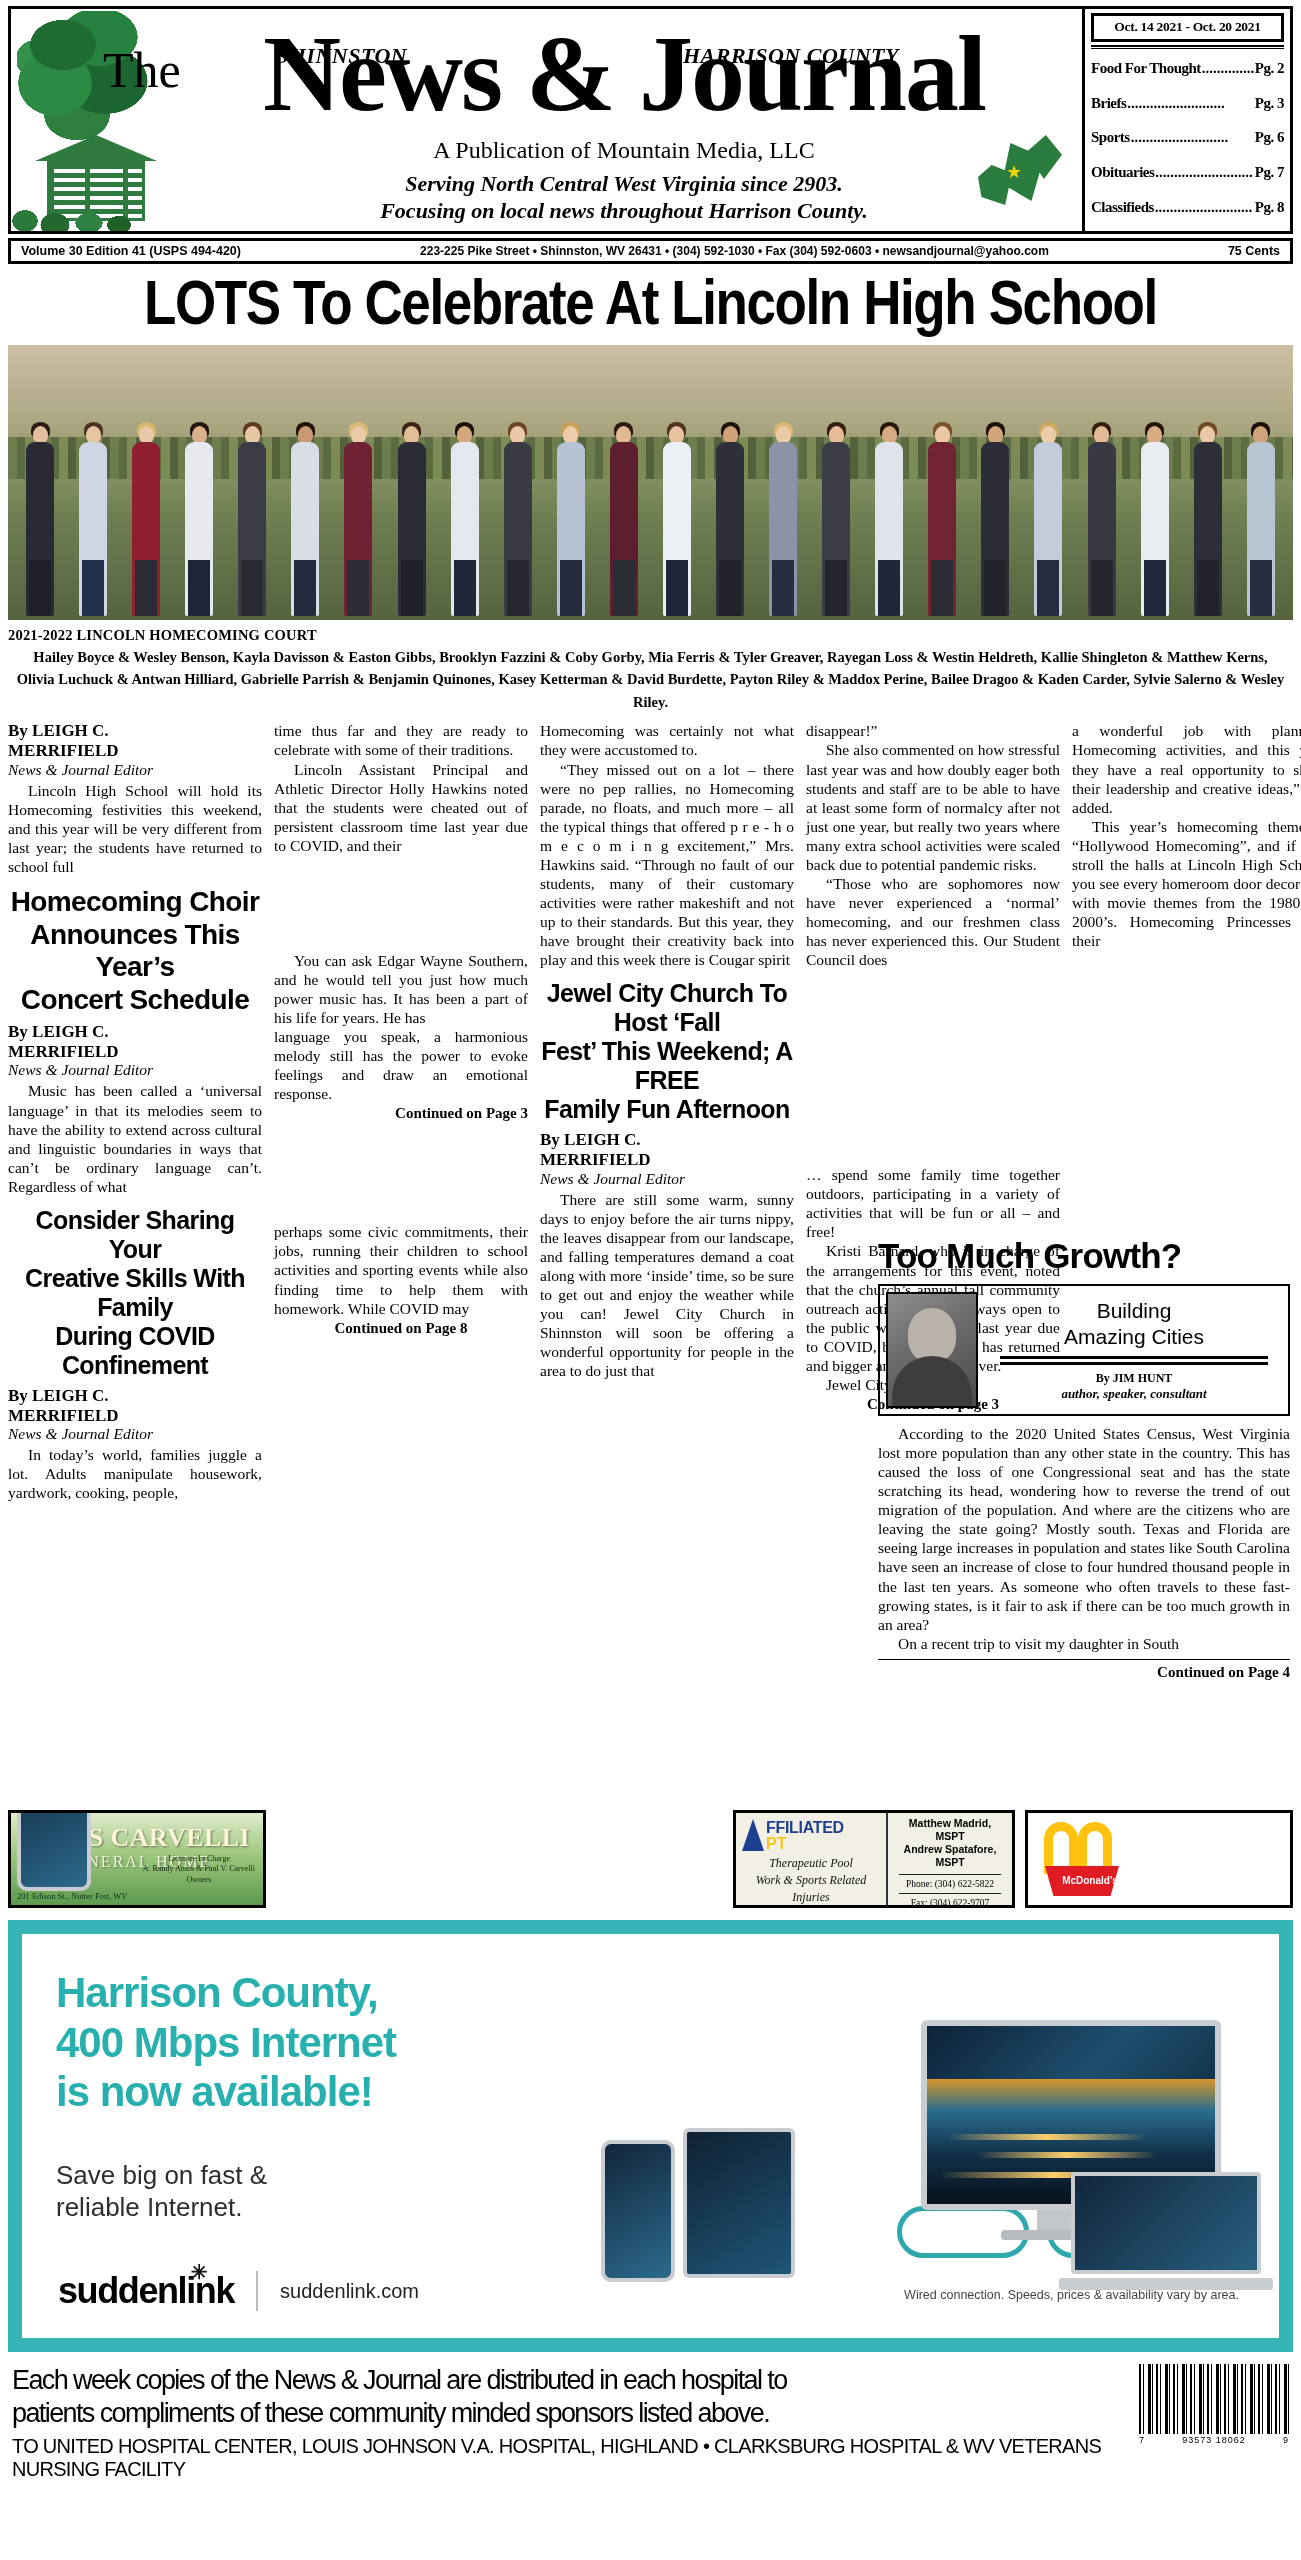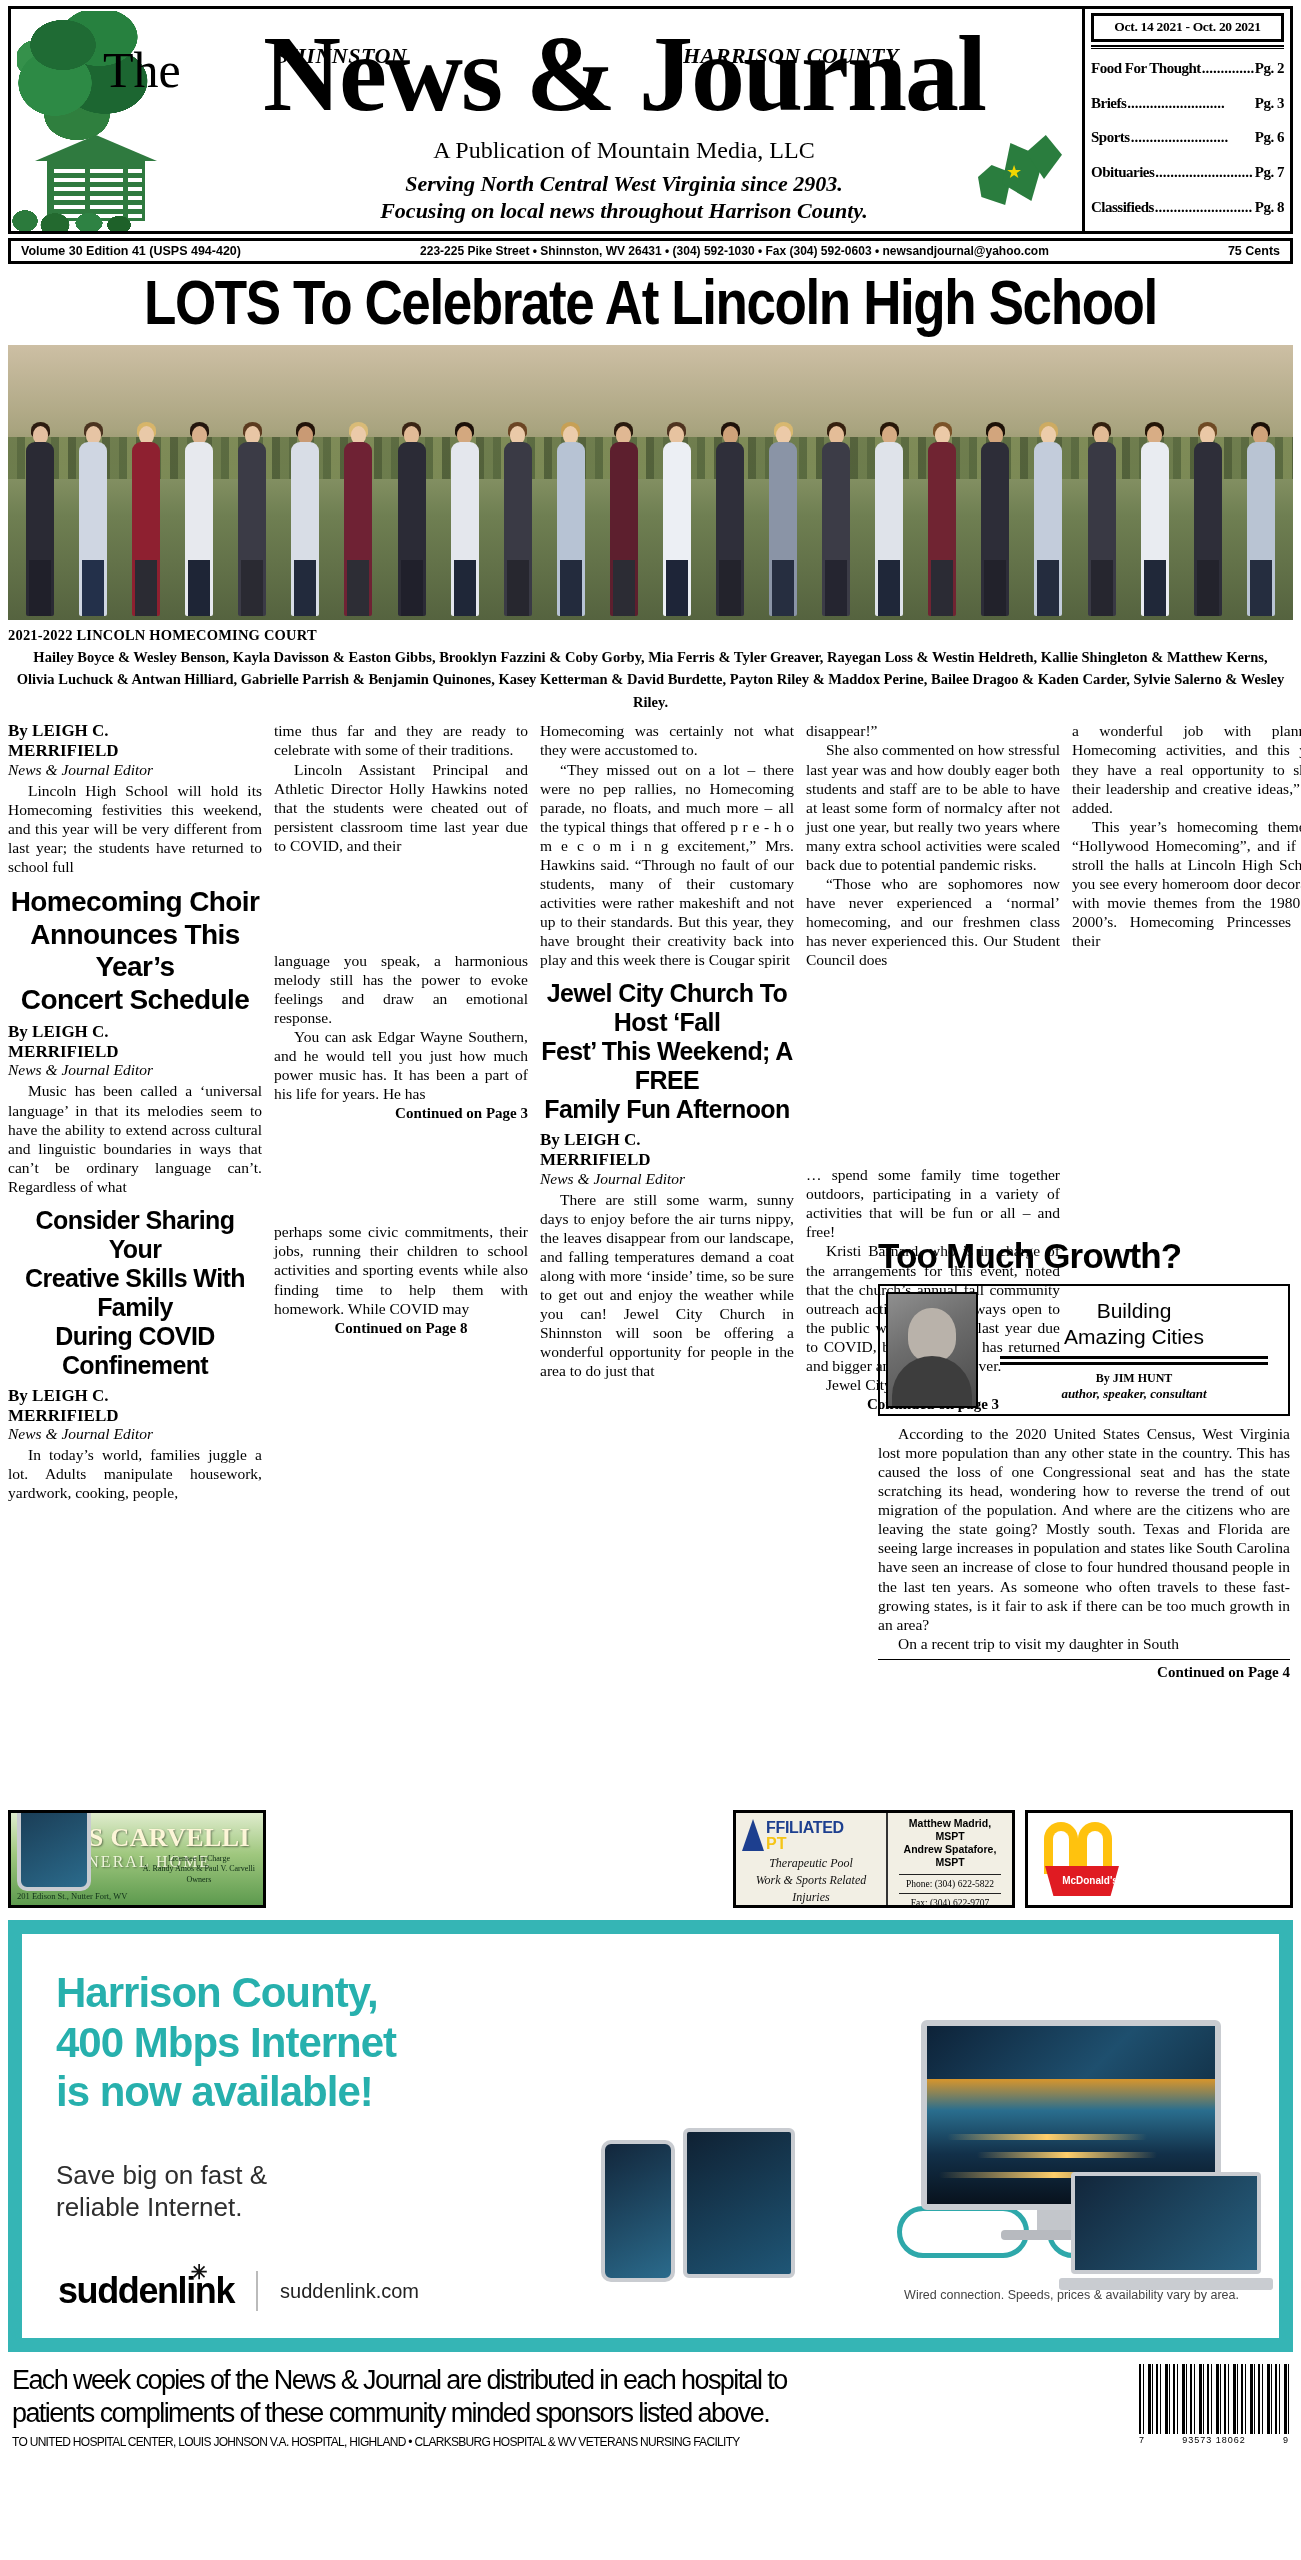--- a/index.html
+++ b/index.html
@@ -270,21 +270,21 @@
   .phone { position:absolute; left:42px; bottom:56px; width:74px; height:142px;
     background:linear-gradient(150deg,#12263b,#2b6b8c); border:4px solid #c9ccd1; border-radius:10px; }
   .tablet { position:absolute; left:124px; bottom:60px; width:112px; height:150px;
     background:linear-gradient(150deg,#0f2133,#1f5676); border:4px solid #c9ccd1; border-radius:6px; }
 
   
   .footer { margin-top:10px; display:flex; align-items:flex-start; gap:8px; padding:2px 4px 0 4px; }
   .foot-txt { flex:1 1 auto; }
   .foot-1 { font-family:"Liberation Sans", sans-serif; font-size:27px; line-height:1.22;
     letter-spacing:-1.6px; }
-  .foot-2 { font-family:"Liberation Sans", sans-serif; font-size:12px; letter-spacing:-0.7px;
+  .foot-2 { font-family:"Liberation Sans", sans-serif; font-size:20px; letter-spacing:-0.7px;
     margin-top:5px; }
   .barcode { width:150px; flex:0 0 150px; height:86px; position:relative; }
   .bars { height:70px; width:100%;
     background:repeating-linear-gradient(to right,
       #000 0 2px, #fff 2px 4px, #000 4px 5px, #fff 5px 9px, #000 9px 12px, #fff 12px 13px,
       #000 13px 14px, #fff 14px 17px); }
   .bc-num { font-family:"Liberation Sans", sans-serif; font-size:9px; letter-spacing:1px;
     display:flex; justify-content:space-between; margin-top:1px; }
 </style>
 </head>
@@ -543,22 +543,22 @@
       <div class="byline">By LEIGH C.</div>
       <div class="byline">MERRIFIELD</div>
       <div class="byline-sub">News &amp; Journal Editor</div>
       <p class="body">In today’s world, families juggle a lot. Adults manipulate housework, yardwork, cooking, people,</p>
     </div>
 
     <div class="col">
       <p class="body noind">time thus far and they are ready to celebrate with some of their traditions.</p>
       <p class="body">Lincoln Assistant Principal and Athletic Director Holly Hawkins noted that the students were cheated out of persistent classroom time last year due to COVID, and their</p>
       <div style="height:96px"></div>
+      <p class="body">You can ask Edgar Wayne Southern, and he would tell you just how much power music has. It has been a part of his life for years.  He has</p>
       <p class="body noind">language you speak, a harmonious melody still has the power to evoke feelings and draw an emotional response.</p>
-      <p class="body">You can ask Edgar Wayne Southern, and he would tell you just how much power music has. It has been a part of his life for years.  He has</p>
       <div class="cont">Continued on Page 3</div>
       <div style="height:100px"></div>
       <p class="body noind">perhaps some civic commitments, their jobs, running their children to school activities and sporting events while also finding time to help them with homework. While COVID may</p>
       <div class="cont ctr">Continued on Page 8</div>
     </div>
 
     <div class="col">
       <p class="body noind">Homecoming was certainly not what they were accustomed to.</p>
       <p class="body">“They missed out on a lot – there were no pep rallies, no Homecoming parade, no floats, and much more – all the typical things that offered p r e - h o m e c o m i n g excitement,” Mrs. Hawkins said. “Through no fault of our students, many of their customary activities were rather makeshift and not up to their standards. But this year, they have brought their creativity back into play and this week there is Cougar spirit</p>
 

